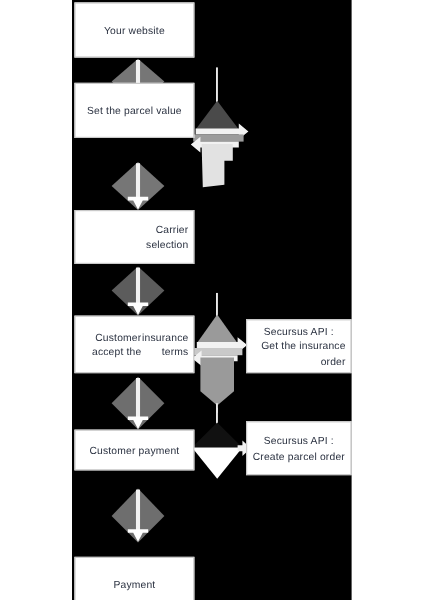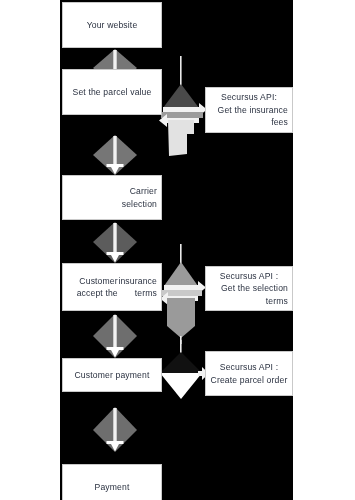--- a/index.html
+++ b/index.html
@@ -169,28 +169,24 @@
   </div>
 
   <div class="node flow-node" style="top:358px; height:34px;">
     <span>Customer payment</span>
   </div>
 
   <div class="node flow-node" style="top:464px; height:46px; flex-direction:row;gap:32px;">
     <span>Payment</span>
   </div>
 
-  <div class="node api-node" style="top:87px; height:46px; flex-direction:column;">
-    <span>Secursus API:</span>
-    <span>Get the insurance fees</span>
-  </div>
 
   <div class="node api-node" style="top:266px; height:45px; flex-direction:column;">
     <span>Secursus API :</span>
-    <span>Get the selection terms</span>
+    <span>Get the insurance order</span>
   </div>
 
   <div class="node api-node" style="top:351px; height:45px; flex-direction:column;">
     <span>Secursus API :</span>
     <span>Create parcel order</span>
   </div>
 
 </div>
 
 </body></html>

